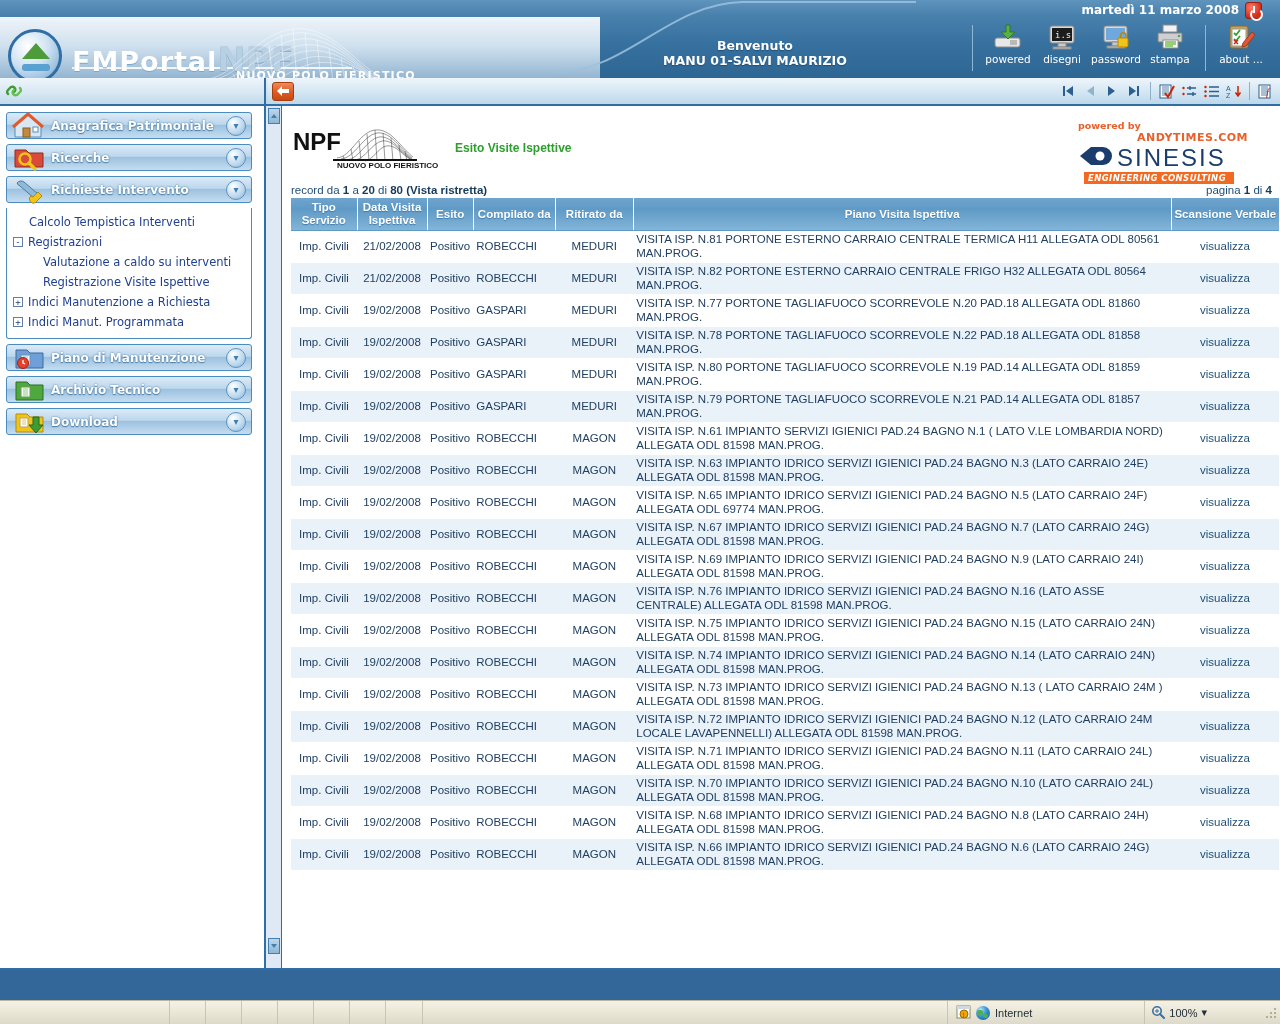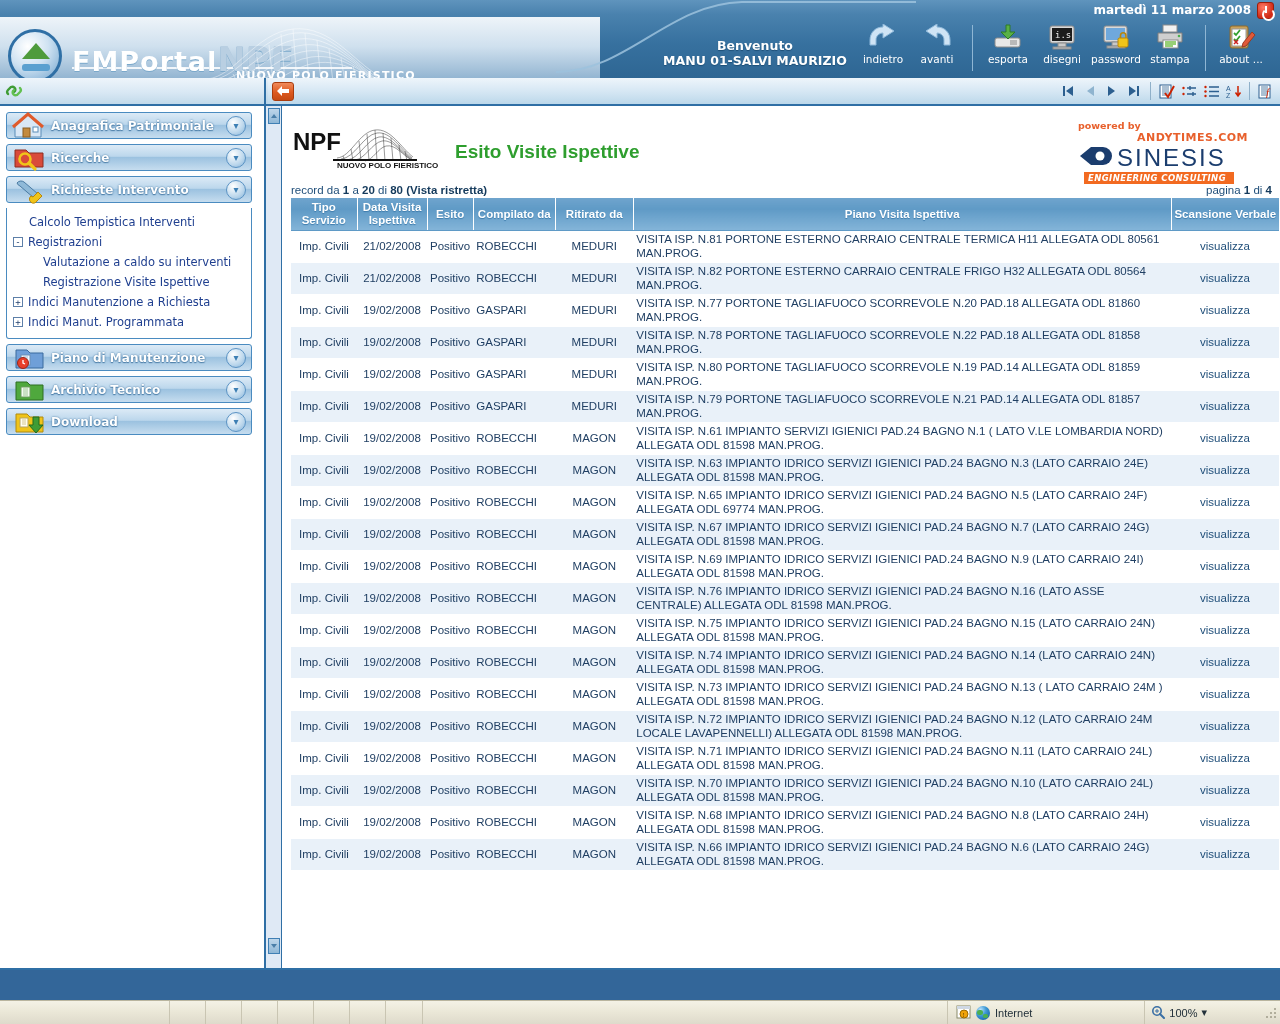--- a/index.html
+++ b/index.html
@@ -65,21 +65,21 @@
     color:#ffffff; font-size:12.5px; font-weight:bold; line-height:15px;
     text-shadow:0 1px 1px #1d4f77;
   }
   .welcome .w1{ display:block; }
 
   .curve{
     position:absolute; left:556px; top:0; width:360px; height:78px;
   }
 
   .datebar{
-    position:absolute; right:0; top:0; height:20px;
+    position:absolute; right:12px; top:0; height:20px;
     display:flex; align-items:center; gap:6px; padding-right:6px;
     color:#ffffff; font-size:12px; font-weight:bold;
   }
   .pwr-btn{
     width:17px;height:17px;border-radius:3px;
     background: radial-gradient(circle at 35% 30%, #ff7b66, #d22b16 70%);
     border:1px solid #9b1e0c; position:relative;
   }
   .pwr-btn:before{
     content:""; position:absolute; left:7px; top:3px; width:2px;height:7px;background:#fff;
@@ -186,21 +186,21 @@
 
   
   .main{
     position:absolute; left:283px; top:106px; right:0; height:862px;
     background:#ffffff; overflow:hidden;
   }
   .page-head{ position:relative; height:78px; }
   .npf-logo{ position:absolute; left:10px; top:18px; width:160px; height:46px; }
   .page-title{
     position:absolute; left:172px; top:35px;
-    font-size:19px; font-weight:bold; color:#2e9e2e;
+    font-size:12px; font-weight:bold; color:#2e9e2e;
     font-family:"Liberation Sans", sans-serif;
   }
   .sinesis{ position:absolute; right:32px; top:14px; width:170px; }
   .sin-pw{ font-size:9.5px; color:#e8602c; font-weight:bold; }
   .sin-andy{ font-size:11px; color:#e8602c; font-weight:bold; letter-spacing:.5px; text-align:right; }
   .sin-row{ display:flex; align-items:flex-start; gap:5px; }
   .sin-name{ font-size:24px; color:#1b3d6e; letter-spacing:2px; font-family:"Liberation Sans",sans-serif; }
   .sin-bar{
     background:#f26a21; color:#ffffff; font-size:8.5px; font-style:italic; font-weight:bold;
     padding:1px 4px; letter-spacing:.4px; width:150px; margin-left:6px;
@@ -322,49 +322,31 @@
       <span class="w1">Benvenuto</span>
       <span>MANU 01-SALVI MAURIZIO</span>
     </div>
 
     <div class="datebar">
       <span>martedì 11 marzo 2008</span>
       <span class="pwr-btn"></span>
     </div>
 
     <div class="toolbar-top">
-      <div class="tb-group">
-        <div class="tb-item">
-          <span class="tb-ico">
-            <svg width="34" height="26" viewBox="0 0 34 26">
-                <path d="M17,3 C9,3 4,9 4,16 L4,21 L10,21 L10,16 C10,12 13,9 17,9 L17,14 L28,7 L17,0 Z" fill="#cfe4f5" stroke="#8fb9da"></path>
-              </svg>
-          </span>
-          <span class="lbl">indietro</span>
-        </div>
-        <div class="tb-item">
-          <span class="tb-ico">
-            <svg width="34" height="26" viewBox="0 0 34 26">
-                <path d="M17,3 C25,3 30,9 30,16 L30,21 L24,21 L24,16 C24,12 21,9 17,9 L17,14 L6,7 L17,0 Z" fill="#cfe4f5" stroke="#8fb9da"></path>
-              </svg>
-          </span>
-          <span class="lbl">avanti</span>
-        </div>
-      </div>
       <div class="tb-sep"></div>
       <div class="tb-group">
         <div class="tb-item">
           <span class="tb-ico">
             <svg width="32" height="28" viewBox="0 0 32 28">
               <rect x="3" y="15" width="25" height="9" rx="2" fill="#e8e8e8" stroke="#8c8c8c"></rect>
               <rect x="18" y="17" width="7" height="5" fill="#b9b9b9"></rect>
               <path d="M14,2 L14,9 L9,9 L16,16 L23,9 L18,9 L18,2 Z" fill="#59b046" stroke="#2e7a26"></path>
             </svg>
           </span>
-          <span class="lbl">esporta</span>
+          <span class="lbl">powered</span>
         </div>
         <div class="tb-item">
           <span class="tb-ico">
             <svg width="32" height="28" viewBox="0 0 32 28">
               <rect x="4" y="3" width="24" height="17" rx="2" fill="#d9d9d9" stroke="#8c8c8c"></rect>
               <rect x="6" y="5" width="20" height="13" fill="#1c1c1c"></rect>
               <text x="9" y="15" font-size="9" fill="#f0f0f0" font-family="monospace">i.s</text>
               <rect x="12" y="20" width="8" height="4" fill="#c9c9c9" stroke="#8c8c8c"></rect>
               <rect x="7" y="24" width="18" height="2" fill="#bdbdbd" stroke="#8c8c8c"></rect>
             </svg>

